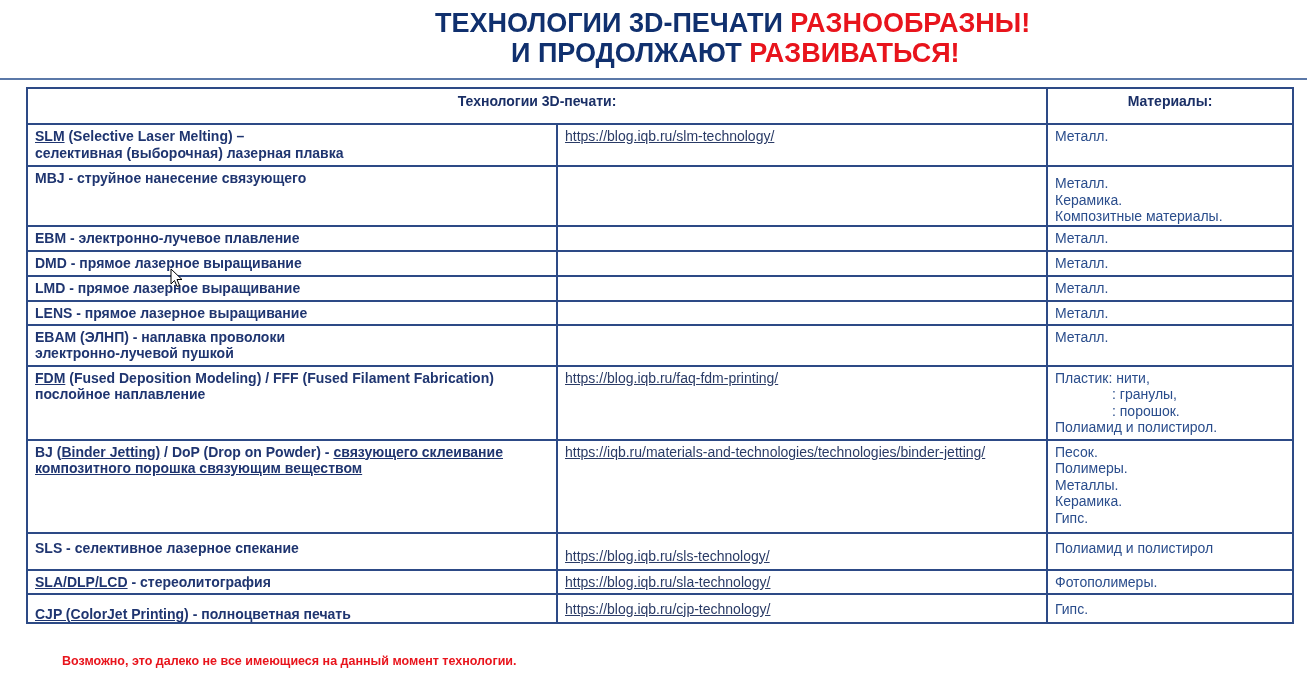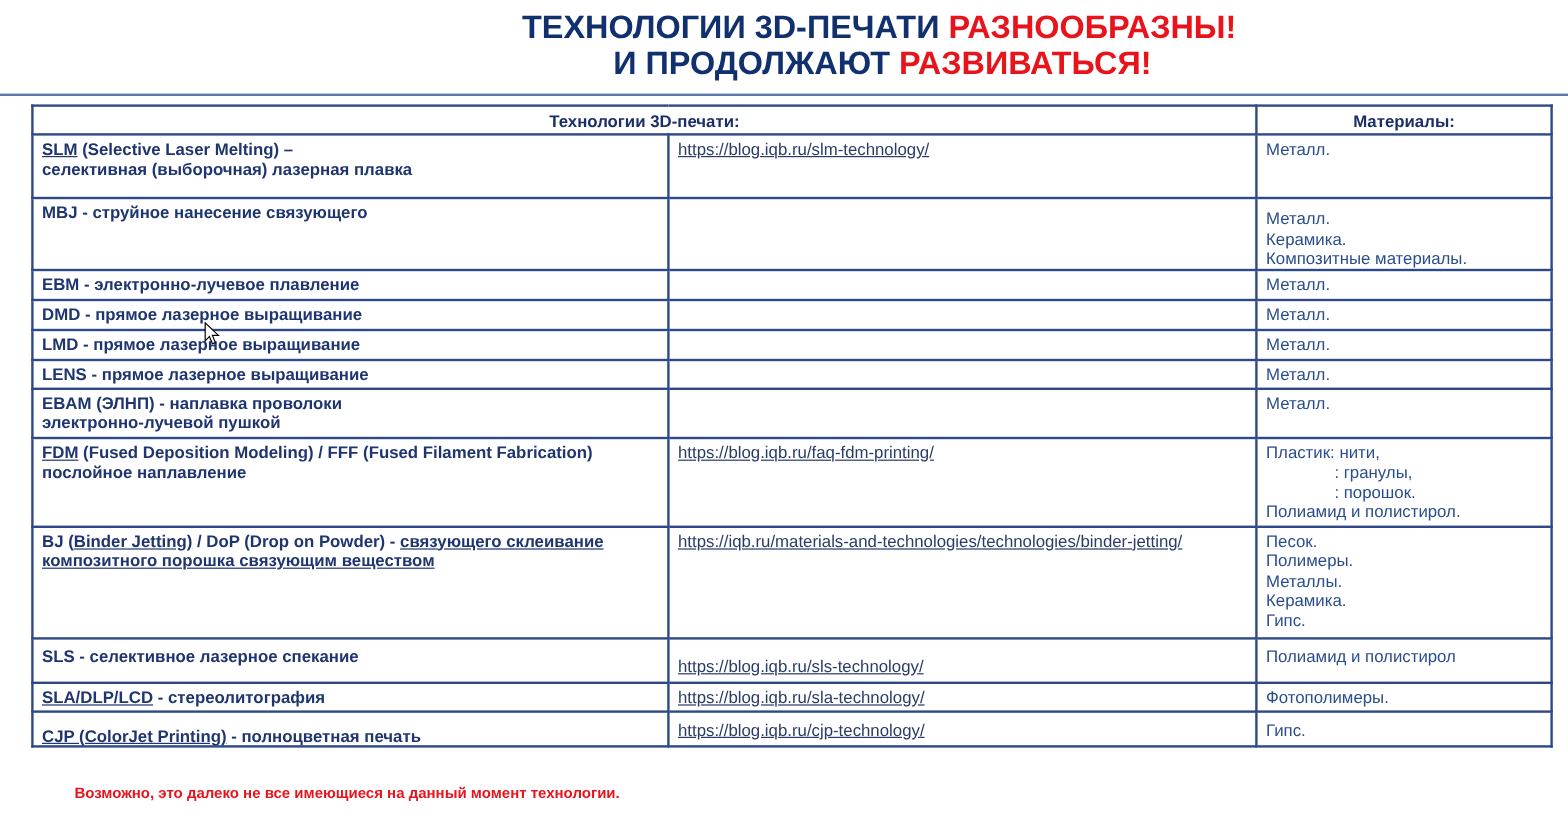--- a/index.html
+++ b/index.html
@@ -38,26 +38,26 @@
 
 <div class="hrule"></div>
 
 <table class="tech">
   <colgroup>
       <col style="width:530px">
       <col style="width:490px">
       <col style="width:246px">
     </colgroup>
   <tbody>
-      <tr style="height:24px">
+      <tr style="height:36px">
     <th colspan="2">Технологии 3D-печати:</th>
     <th>Материалы:</th>
   </tr>
 
-  <tr style="height:53px">
+  <tr style="height:42px">
     <td class="tcol">
       <span class="u">SLM</span><span> (Selective Laser Melting) –</span><br>
       <span>селективная (выборочная) лазерная плавка</span>
     </td>
     <td class="lcol"><span class="lnk">https://blog.iqb.ru/slm-technology/</span></td>
     <td class="mcol"><span>Металл.</span></td>
   </tr>
 
   <tr style="height:58px">
     <td class="tcol">MBJ - струйное нанесение связующего</td>

